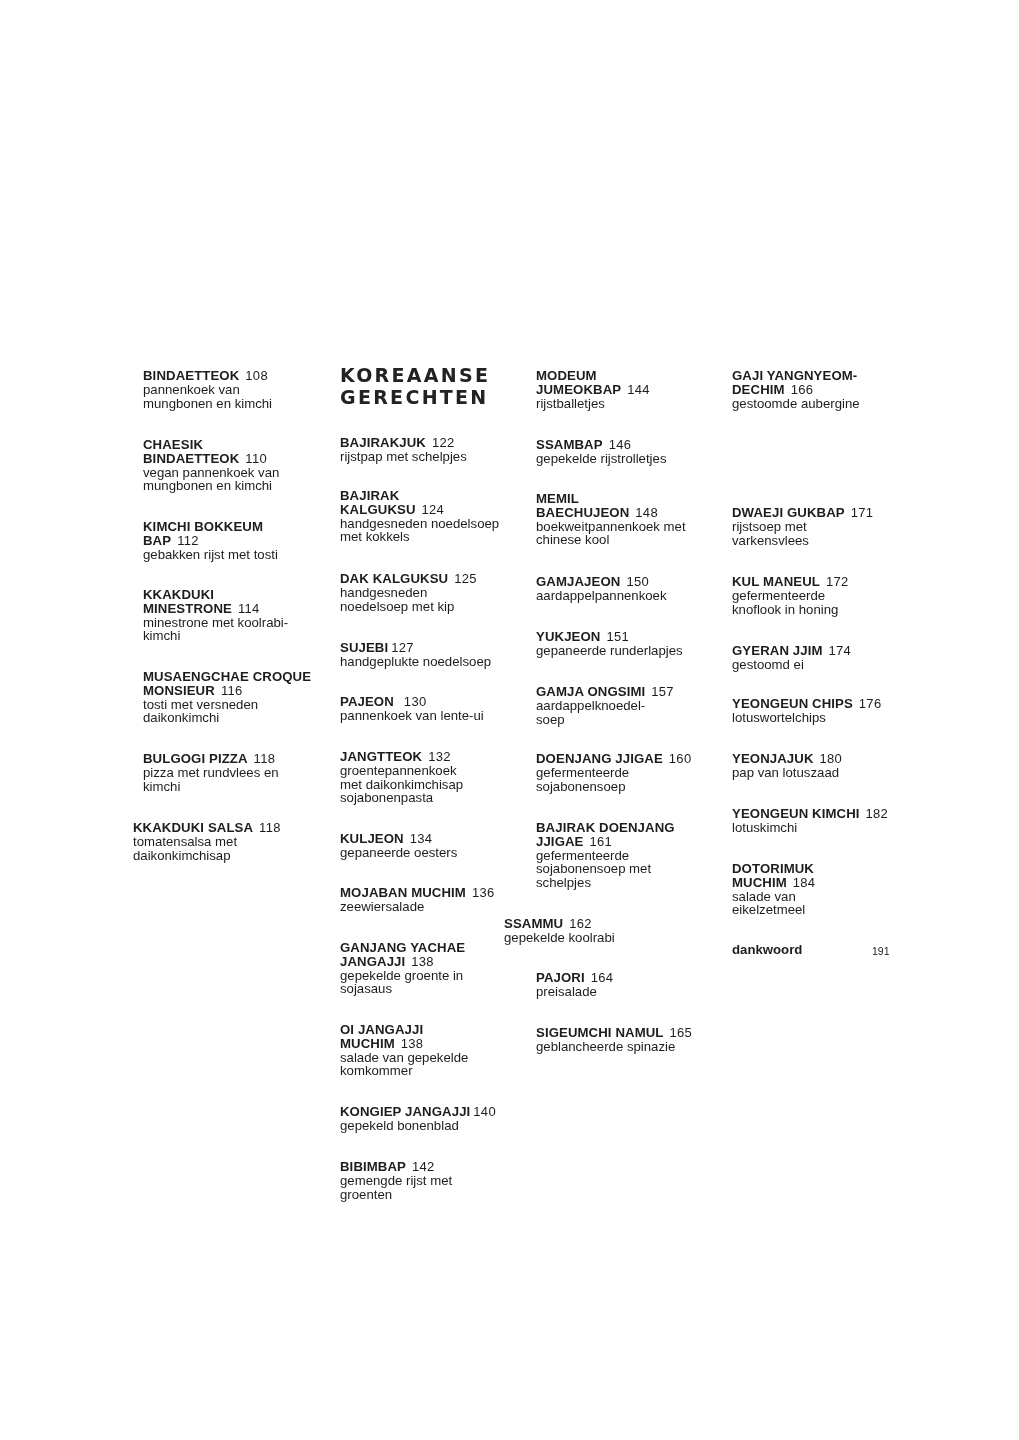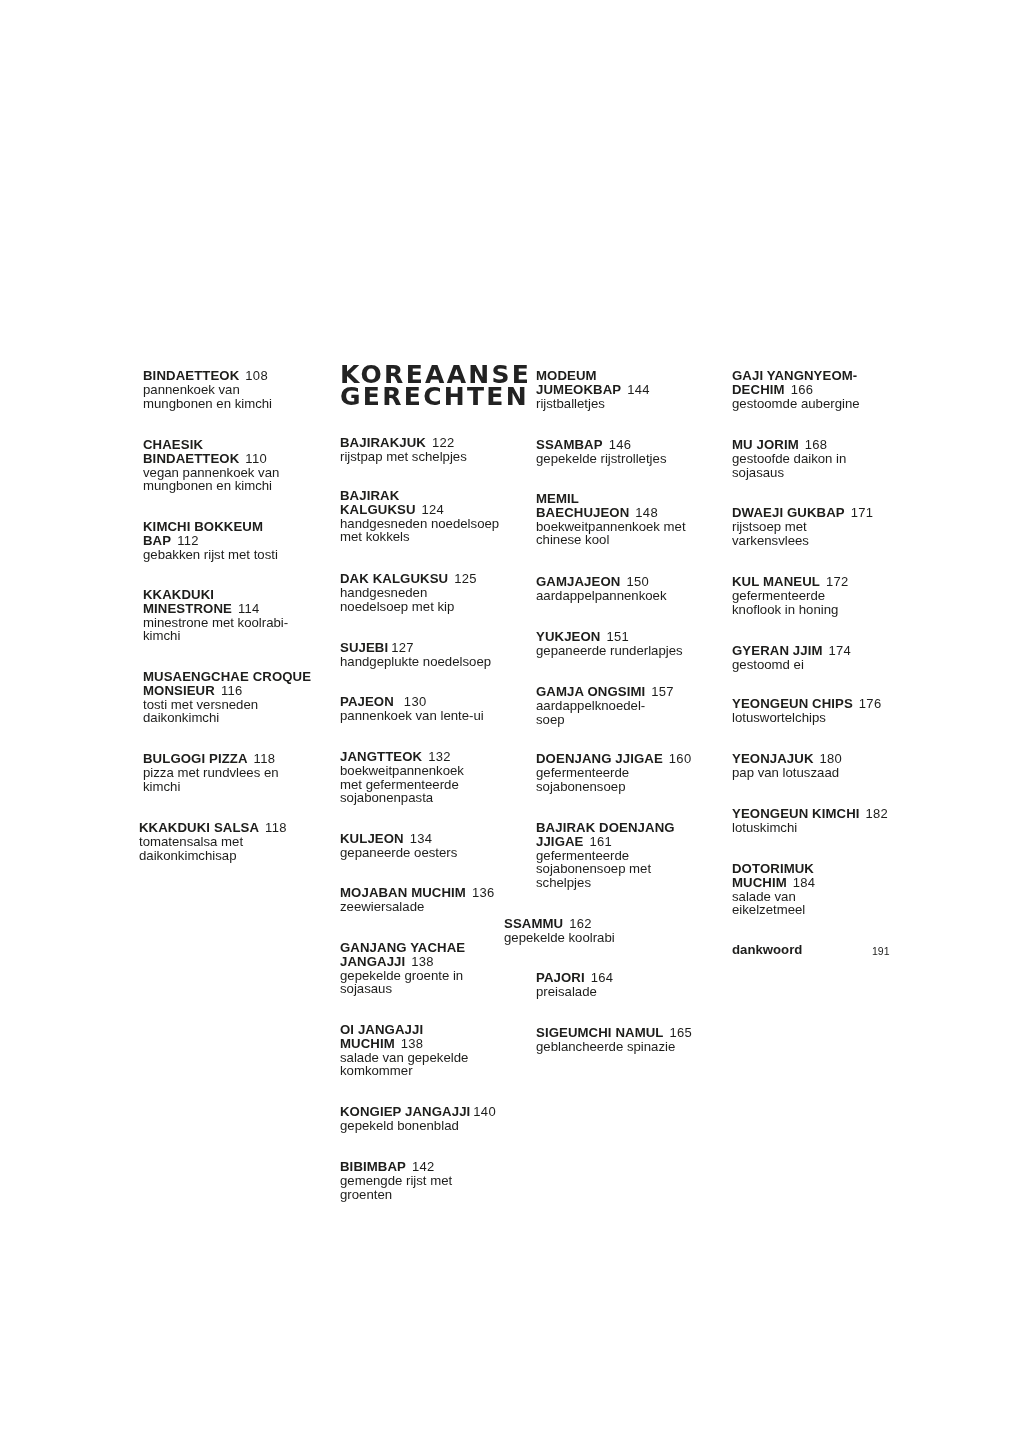--- a/index.html
+++ b/index.html
@@ -4,21 +4,21 @@
   <style>
     html, body { margin: 0; padding: 0; background: #ffffff; }
     body { width: 1019px; height: 1440px; position: relative; overflow: hidden;
            font-family: "Liberation Sans", sans-serif; color: #1d1d1b; }
     .page { position: absolute; left: 0; top: 0; width: 1019px; height: 1440px; background: #fff; }
     .entry { position: absolute; width: 175px; font-size: 13.2px; line-height: 13.8px; }
     .entry .name { font-weight: bold; letter-spacing: 0.1px; }
     .entry .page-num { font-weight: normal; font-size: 13px; margin-left: 6px; letter-spacing: 0.3px; }
     .entry .desc { display: block; font-weight: normal; }
     .title { position: absolute; left: 340px; top: 364px; font-family: "DejaVu Sans", sans-serif;
-             font-weight: bold; font-size: 25px; line-height: 22px; letter-spacing: 2.3px; color: #222; }
+             font-weight: bold; font-size: 19px; line-height: 22px; letter-spacing: 2.3px; color: #222; }
     .title span { display: block; }
     .dank { position: absolute; left: 732px; top: 943px; width: 160px; font-size: 13.2px; line-height: 14px; }
     .dank .name { font-weight: bold; }
     .dank .page-num { position: absolute; left: 140px; top: 1px; font-size: 10.5px; }
   </style>
 </head>
 <body>
 
 <div class="page">
 
@@ -44,21 +44,21 @@
     <span class="desc" style="width:168px">minestrone met koolrabi-kimchi</span>
   </div>
   <div class="entry" style="left:143px;top:670px;width:180px">
     <span class="name">MUSAENGCHAE CROQUE MONSIEUR</span><span class="page-num">116</span>
     <span class="desc" style="width:140px">tosti met versneden daikonkimchi</span>
   </div>
   <div class="entry" style="left:143px;top:752px;width:170px">
     <span class="name">BULGOGI PIZZA</span><span class="page-num">118</span>
     <span class="desc" style="width:160px">pizza met rundvlees en kimchi</span>
   </div>
-  <div class="entry" style="left:139px;top:821px;width:175px">
+  <div class="entry" style="left:133px;top:821px;width:175px">
     <span class="name">KKAKDUKI SALSA</span><span class="page-num">118</span>
     <span class="desc" style="width:130px">tomatensalsa met daikonkimchisap</span>
   </div>
 
   <div class="entry" style="left:340px;top:436px;width:180px">
     <span class="name">BAJIRAKJUK</span><span class="page-num">122</span>
     <span class="desc" style="width:180px">rijstpap met schelpjes</span>
   </div>
   <div class="entry" style="left:340px;top:489px;width:80px">
     <span class="name">BAJIRAK KALGUKSU</span><span class="page-num">124</span>
@@ -71,21 +71,21 @@
   <div class="entry" style="left:340px;top:641px;width:185px">
     <span class="name">SUJEBI</span><span class="page-num" style="margin-left:3px">127</span>
     <span class="desc" style="width:185px">handgeplukte noedelsoep</span>
   </div>
   <div class="entry" style="left:340px;top:695px;width:180px">
     <span class="name">PAJEON</span><span class="page-num" style="margin-left:10px">130</span>
     <span class="desc" style="width:180px">pannenkoek van lente-ui</span>
   </div>
   <div class="entry" style="left:340px;top:750px;width:180px">
     <span class="name">JANGTTEOK</span><span class="page-num">132</span>
-    <span class="desc" style="width:140px">boekweitpannenkoek met gefermenteerde sojabonenpasta</span>
+    <span class="desc" style="width:140px">groentepannenkoek met daikonkimchisap sojabonenpasta</span>
   </div>
   <div class="entry" style="left:340px;top:832px;width:180px">
     <span class="name">KULJEON</span><span class="page-num">134</span>
     <span class="desc" style="width:180px">gepaneerde oesters</span>
   </div>
   <div class="entry" style="left:340px;top:886px;width:190px">
     <span class="name">MOJABAN MUCHIM</span><span class="page-num">136</span>
     <span class="desc" style="width:180px">zeewiersalade</span>
   </div>
   <div class="entry" style="left:340px;top:941px;width:150px">
@@ -147,24 +147,20 @@
   </div>
   <div class="entry" style="left:536px;top:1026px;width:190px">
     <span class="name">SIGEUMCHI NAMUL</span><span class="page-num">165</span>
     <span class="desc" style="width:190px">geblancheerde spinazie</span>
   </div>
 
   <div class="entry" style="left:732px;top:369px;width:145px">
     <span class="name">GAJI YANGNYEOM-DECHIM</span><span class="page-num">166</span>
     <span class="desc" style="width:180px">gestoomde aubergine</span>
   </div>
-  <div class="entry" style="left:732px;top:438px;width:180px">
-    <span class="name">MU JORIM</span><span class="page-num">168</span>
-    <span class="desc" style="width:140px">gestoofde daikon in sojasaus</span>
-  </div>
   <div class="entry" style="left:732px;top:506px;width:180px">
     <span class="name">DWAEJI GUKBAP</span><span class="page-num">171</span>
     <span class="desc" style="width:100px">rijstsoep met varkensvlees</span>
   </div>
   <div class="entry" style="left:732px;top:575px;width:180px">
     <span class="name">KUL MANEUL</span><span class="page-num">172</span>
     <span class="desc" style="width:130px">gefermenteerde knoflook in honing</span>
   </div>
   <div class="entry" style="left:732px;top:644px;width:180px">
     <span class="name">GYERAN JJIM</span><span class="page-num">174</span>

